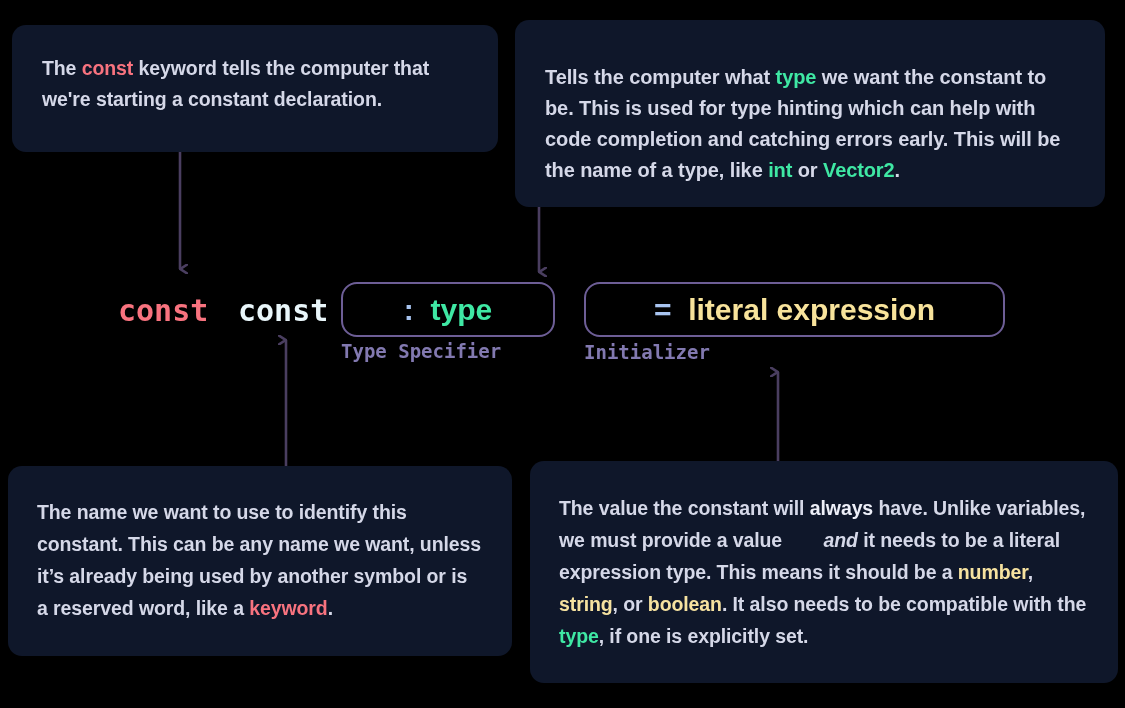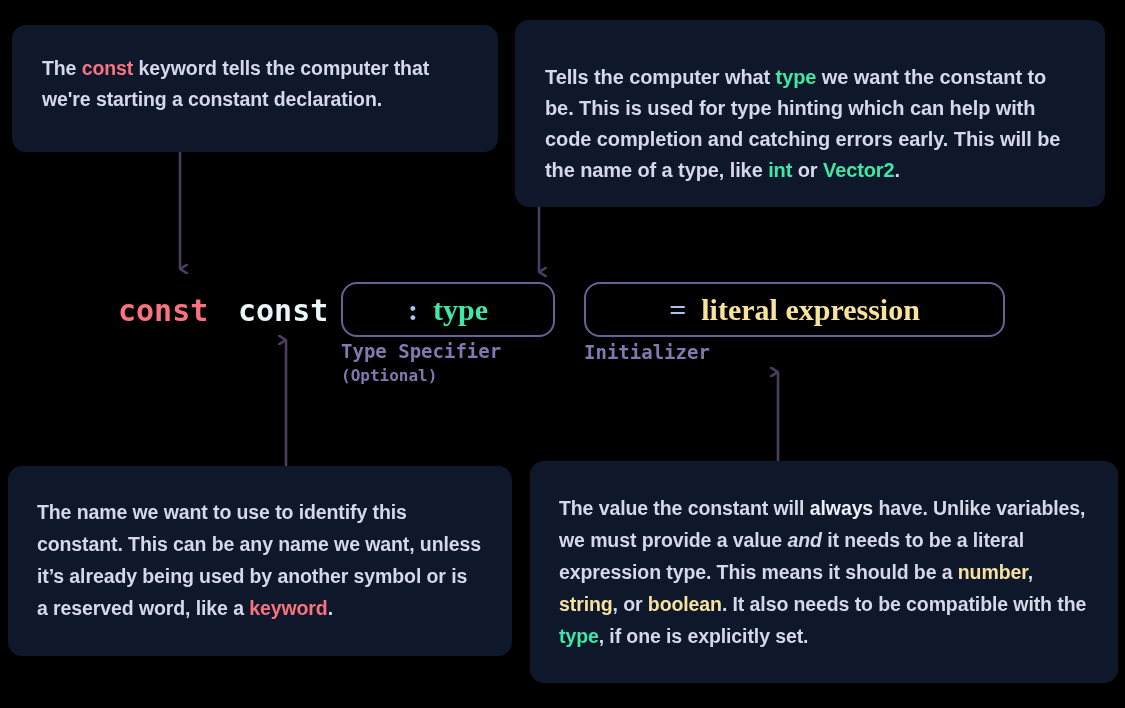--- a/index.html
+++ b/index.html
@@ -71,21 +71,21 @@
     padding: 31px 29px;
     font-size: 19.5px;
     line-height: 32px;
   }
 
   
   .tok-red    { color: #F8737F; }
   .tok-green  { color: #3FE8A4; }
   .tok-yellow { color: #F6E2A0; text-align: center; }
   .tok-bold   { font-weight: bold; color: #EDEFF8; }
-  .tok-italic { font-style: italic; }
+  .tok-italic { font-style: italic; margin-left: 36px; }
 
   
   #syntax-row {
     position: absolute;
     left: 0;
     top: 282px;
     width: 1125px;
     height: 58px;
   }
   .code {
@@ -122,21 +122,21 @@
     width: 214px;
     height: 55px;
   }
   #box-init {
     left: 584px;
     top: 0px;
     width: 421px;
     height: 55px;
   }
   .box-inner {
-    font-family: Liberation Serif, serif;
+    font-family: Liberation Sans, sans-serif;
     font-weight: bold;
     font-size: 30px;
     white-space: pre;
   }
   .punct { color: #A8C4F0; }
   .type-word { color: #3FE8A4; }
   .literal-word { color: #F8E39B; }
 
   
   .caption {
@@ -230,17 +230,16 @@
       <span class="box-inner"><span class="punct">:</span><span>  </span><span class="type-word">type</span></span>
     </div>
 
     <div class="syntax-box" id="box-init">
       <span class="box-inner"><span class="punct">=</span><span>  </span><span class="literal-word">literal expression</span></span>
     </div>
   </div>
 
   <div class="caption" id="cap-type-specifier">Type Specifier</div>
 
-  <div class="caption" id="cap-type-optional">(Optional)</div>
 
   <div class="caption" id="cap-initializer">Initializer</div>
 
 </div>
 
 </body></html>

